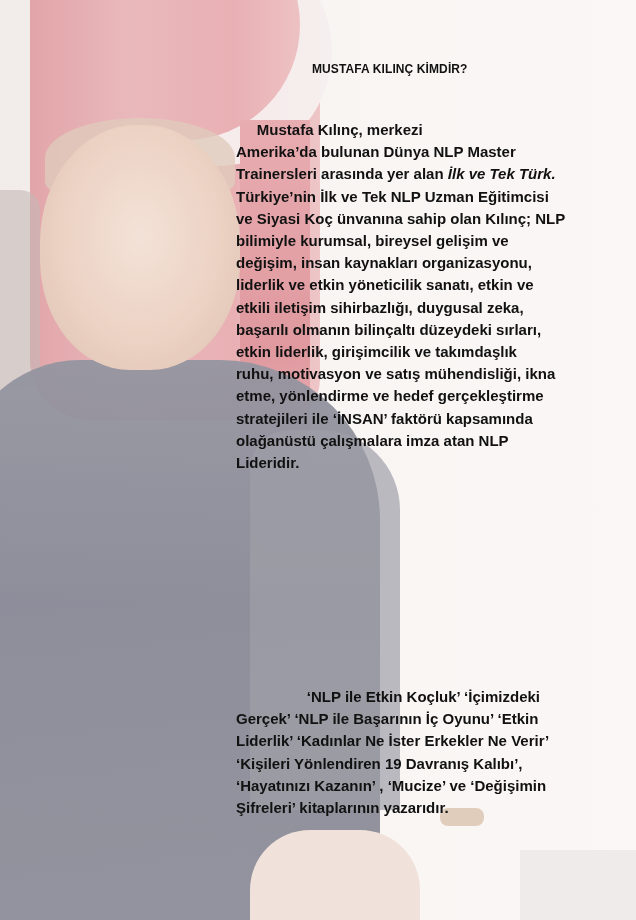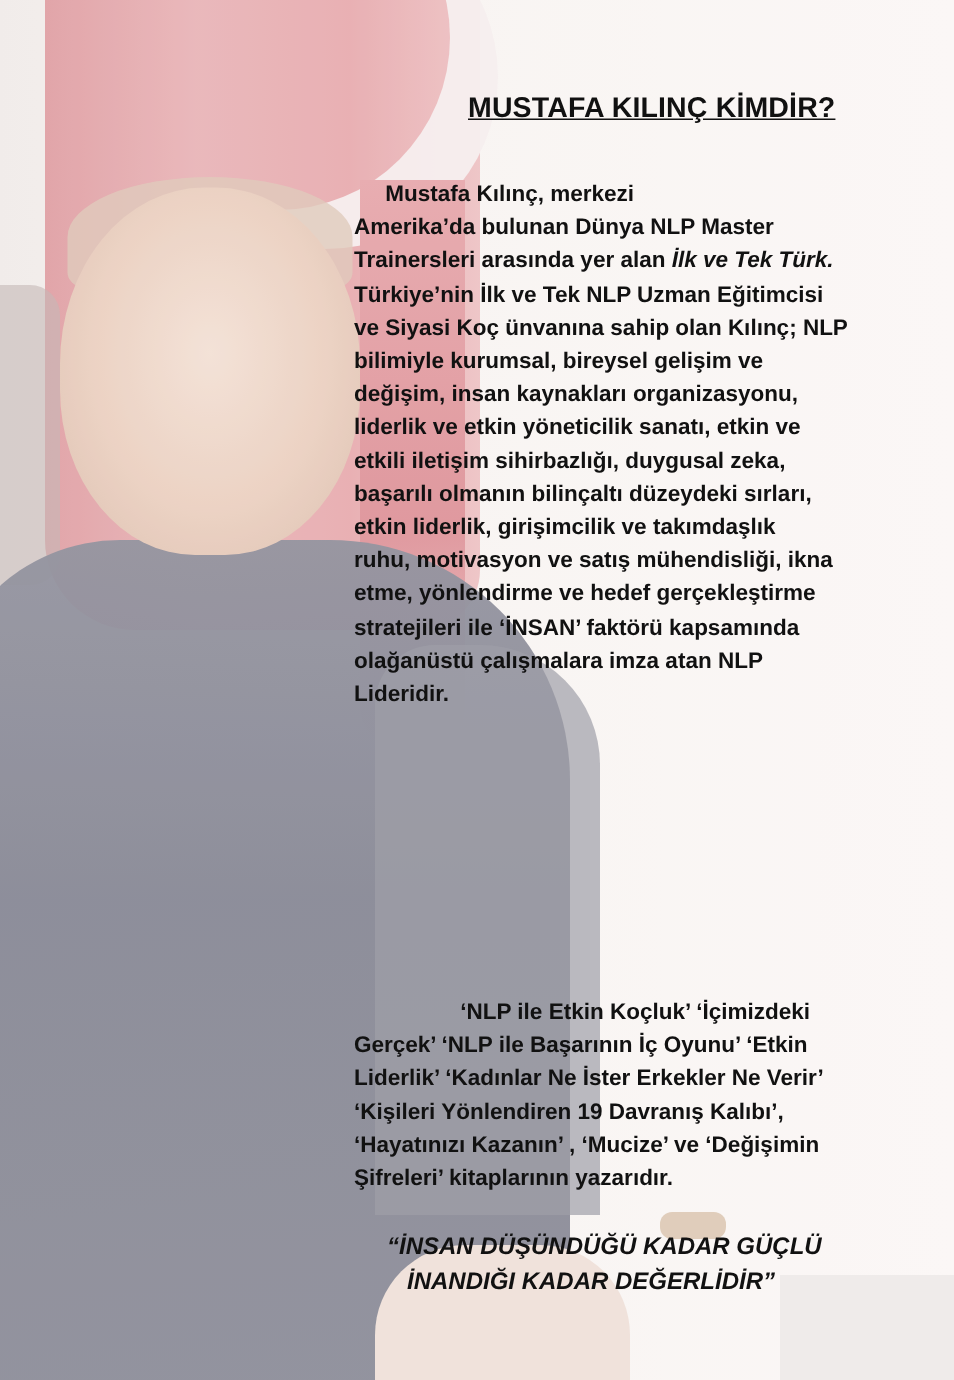--- a/index.html
+++ b/index.html
@@ -39,25 +39,25 @@
     .bg-shirt-edge { position: absolute; left: 250px; top: 430px; width: 150px; height: 380px; background: #8a8a96; border-radius: 40px 80px 0 0; opacity: .7; }
     .bg-hand {
       position: absolute; left: 250px; top: 830px; width: 170px; height: 110px;
       background: #eddcd3; border-radius: 60px 60px 10px 10px;
     }
     .bg-watch { position: absolute; left: 440px; top: 808px; width: 44px; height: 18px; background: #d2b79b; border-radius: 8px; opacity: .8; }
     .bg-desk { position: absolute; left: 520px; top: 850px; width: 116px; height: 70px; background: #ece7e6; }
     .bg-veil { position: absolute; inset: 0; background: rgba(255,255,255,0.18); }
 
     .content { position: absolute; left: 0; top: 0; width: 636px; height: 920px; color: #111; font-weight: bold; }
-    .title { position: absolute; left: 312px; top: 62px; font-size: 19px; letter-spacing: 0.1px; text-decoration: underline; }
+    .title { position: absolute; left: 312px; top: 62px; font-size: 12px; letter-spacing: 0.1px; }
     .p { position: absolute; left: 236px; width: 400px; font-size: 15px; line-height: 22.2px; white-space: pre; margin-top: 36px; }
     .p1 { top: 83px; }
     .p2 { top: 518px; }
-    .p3 { top: 628px; }
+    .p3 { top: 650px; }
     .quote { position: absolute; left: 258px; top: 820px; font-size: 16px; line-height: 23px; font-style: italic; white-space: pre; }
     .it { font-style: italic; }
   </style>
 </head>
 <body>
 
 <div class="bg">
   <div class="bg-wall"></div>
   <div class="bg-flag"></div>
   <div class="bg-crescent"></div>
@@ -94,15 +94,13 @@
 <span>Lideridir.</span></div>
 
 
   <div class="p p3"><span>                 ‘NLP ile Etkin Koçluk’ ‘İçimizdeki</span>
 <span>Gerçek’ ‘NLP ile Başarının İç Oyunu’ ‘Etkin</span>
 <span>Liderlik’ ‘Kadınlar Ne İster Erkekler Ne Verir’</span>
 <span>‘Kişileri Yönlendiren 19 Davranış Kalıbı’,</span>
 <span>‘Hayatınızı Kazanın’ , ‘Mucize’ ve ‘Değişimin</span>
 <span>Şifreleri’ kitaplarının yazarıdır.</span></div>
 
-  <div class="quote"><span>“İNSAN DÜŞÜNDÜĞÜ KADAR GÜÇLÜ</span>
-<span>   İNANDIĞI KADAR DEĞERLİDİR”</span></div>
 </div>
 
 </body></html>

